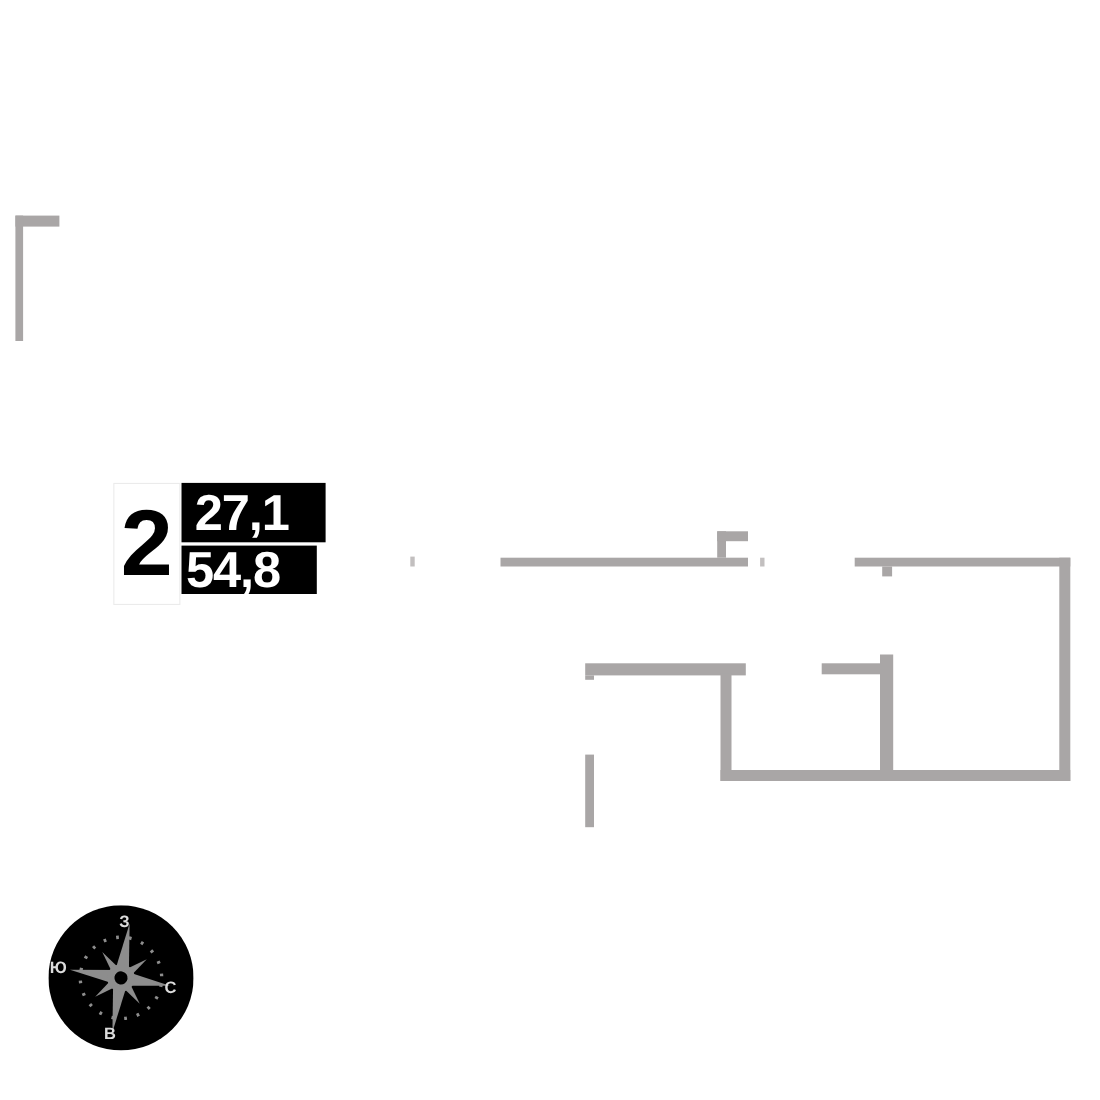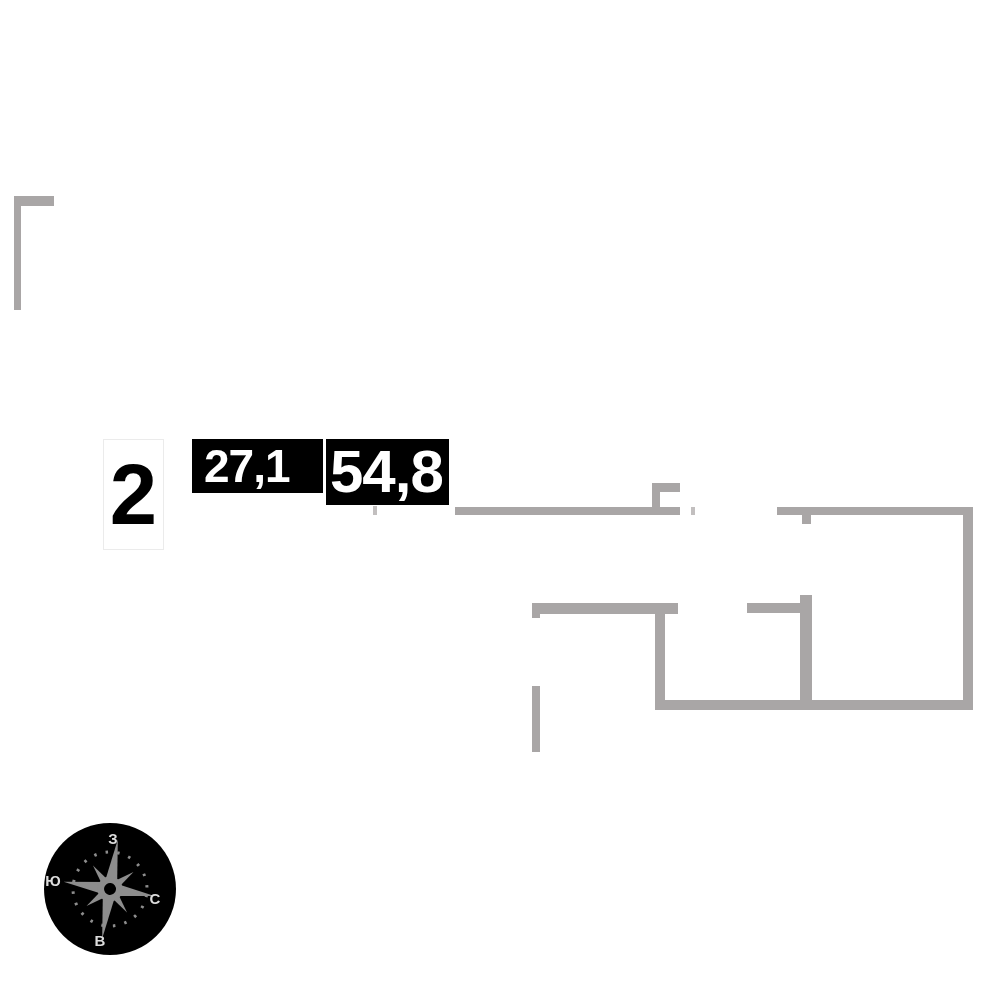--- a/index.html
+++ b/index.html
@@ -36,43 +36,42 @@
     color: var(--ink, #000);
     font-size: 85px;
     font-weight: bold;
     line-height: 1;
     display: flex;
     align-items: center;
     justify-content: center;
   }
   .unit-areas {
     display: flex;
-    flex-direction: row;
+    flex-direction: column;
     gap: 3px;
     margin-left: 1px;
-    padding-left: 27px;
   }
   .unit-area {
     width: 119px;
     background: var(--ink, #000);
     color: var(--paper, #fff);
     font-weight: bold;
     line-height: 1;
     letter-spacing: -1px;
     display: flex;
     align-items: center;
   }
   .unit-area-living {
     height: 54px;
     font-size: 46px;
     padding-left: 12px;
   }
   .unit-area-total {
-    height: 66px;
-    font-size: 60px;
+    height: 44px;
+    font-size: 46px;
     padding-left: 4px;
   }
   
   .compass {
     position: absolute;
     left: 44px;
     top: 823px;
     width: 132px;
     height: 132px;
   }

